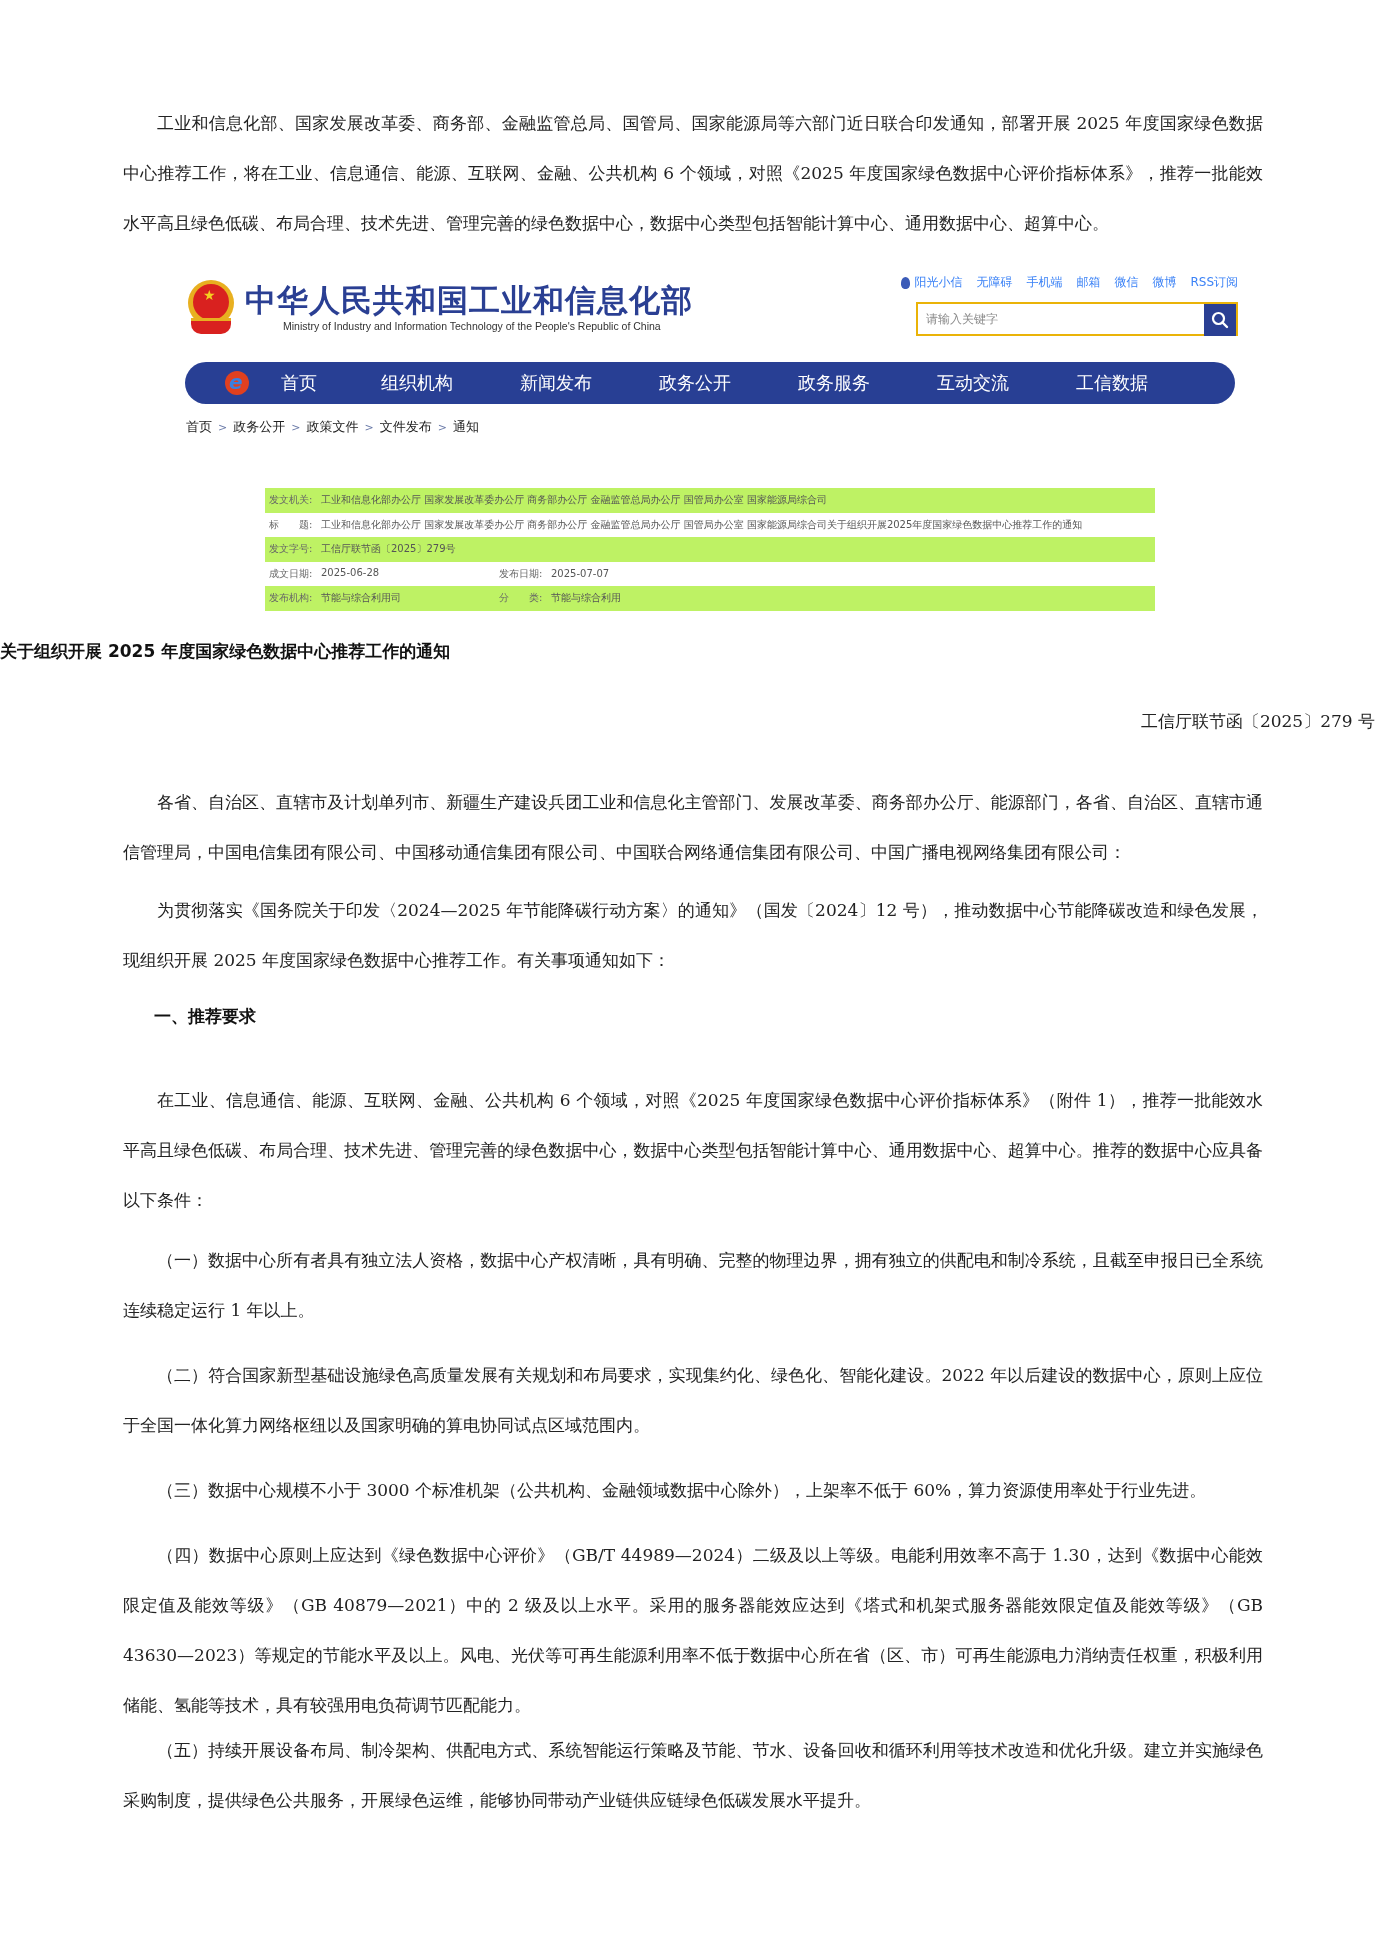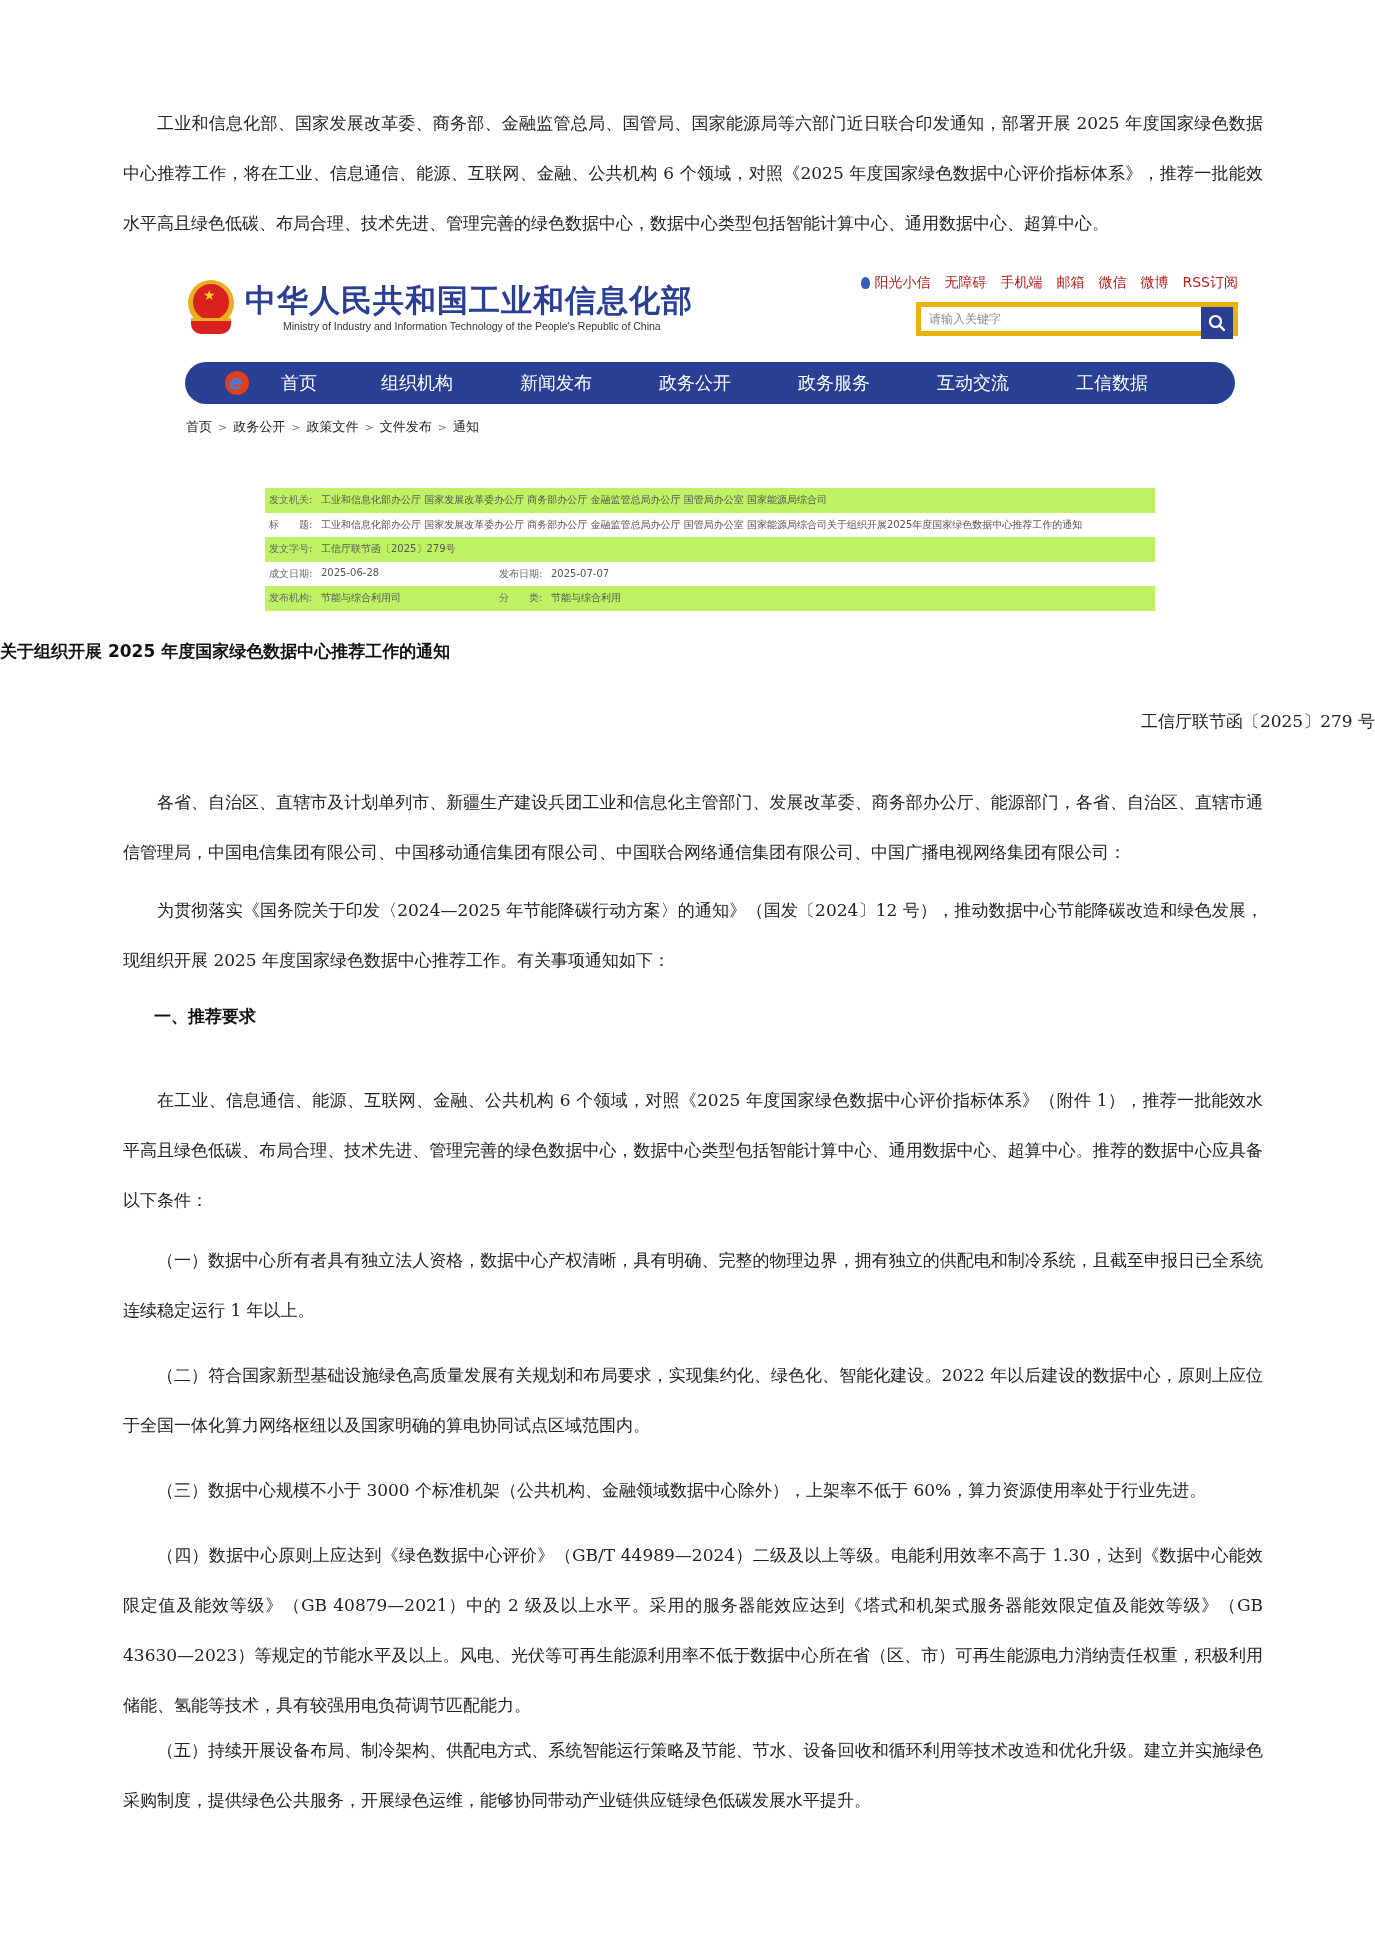--- a/index.html
+++ b/index.html
@@ -55,27 +55,27 @@
     .logo-cn {
       font-family: Liberation Serif, serif;
       font-weight: bold; font-size: 31px; color: #2a3f93; letter-spacing: 1px; line-height: 34px;
     }
     .logo-en {
       font-family: "Liberation Sans", sans-serif;
       font-size: 10.5px; color: #333; line-height: 13px; margin-top: 2px; padding-left: 38px;
     }
     .toplinks {
       position: absolute; right: 2px; top: 12px;
-      display: flex; gap: 14px; font-family: "DejaVu Sans", sans-serif; font-size: 14px; color: #b91c1c;
+      display: flex; gap: 14px; font-family: "DejaVu Sans", sans-serif; font-size: 12px; color: #3b82f6;
       align-items: flex-start;
     }
     .toplinks .bulb { width: 9px; height: 12px; border-radius: 50% 50% 40% 40%; background: #3b5bb8; display: inline-block; margin-right: 4px; vertical-align: middle; }
     .search {
       position: absolute; right: 2px; top: 40px; width: 322px; height: 34px;
-      border: 5px solid #eab308; display: flex;
+      border: 2px solid #eab308; display: flex;
     }
     .search input {
       flex: 1; border: none; outline: none; padding-left: 8px;
       font-family: "DejaVu Sans", sans-serif; font-size: 12px; color: #666; background: #fff;
     }
     .search input::placeholder { color: #8a8a8a; }
     .search-btn {
       width: 32px; height: 32px; background: #2a3f93; display: flex; align-items: center; justify-content: center;
     }
     .nav {

